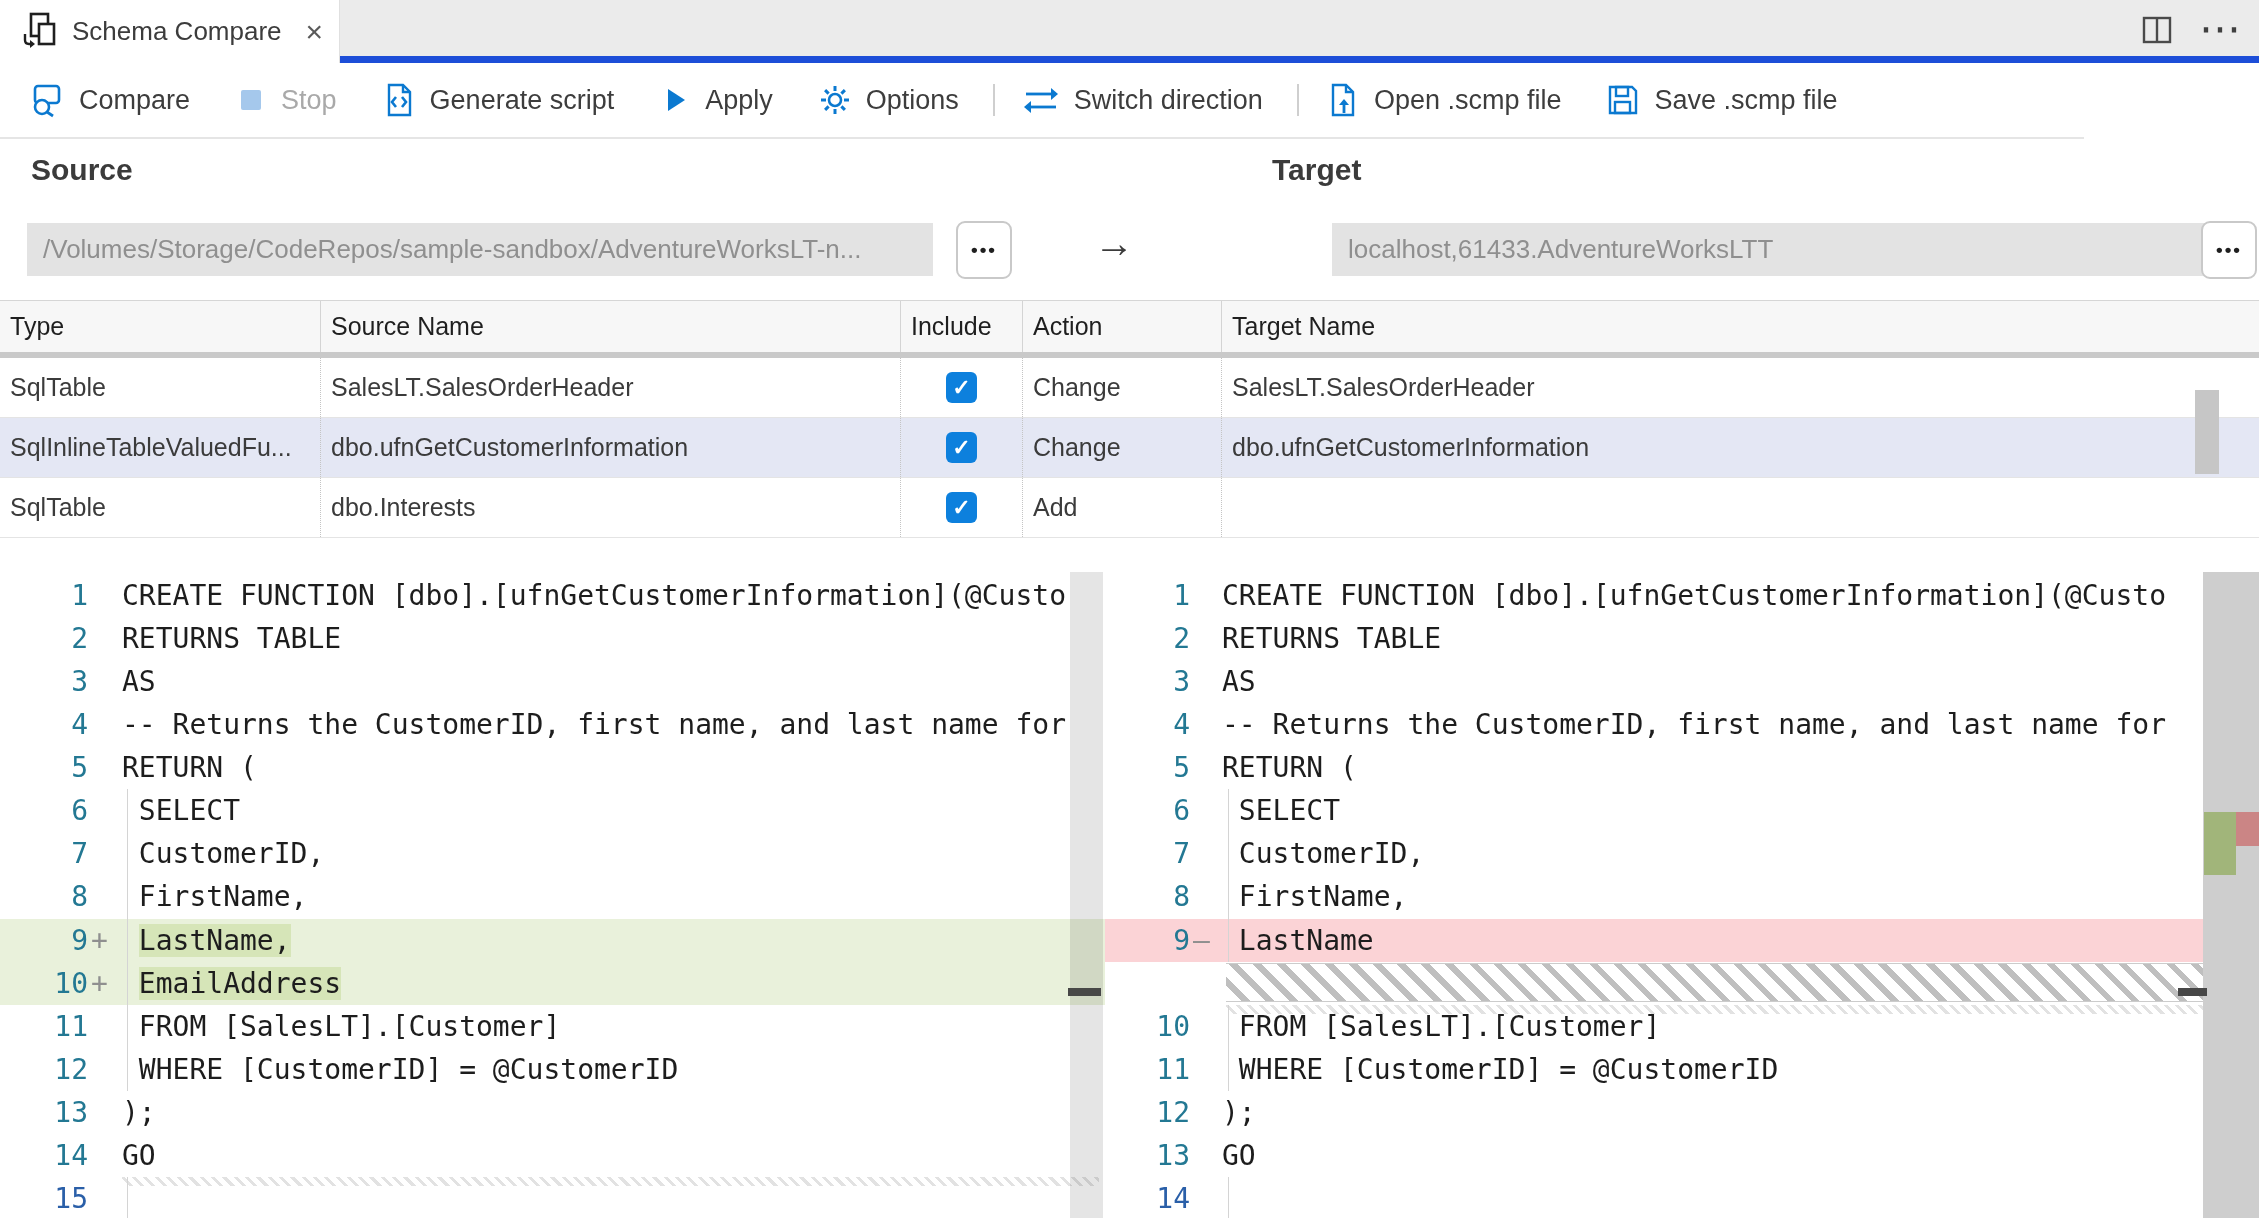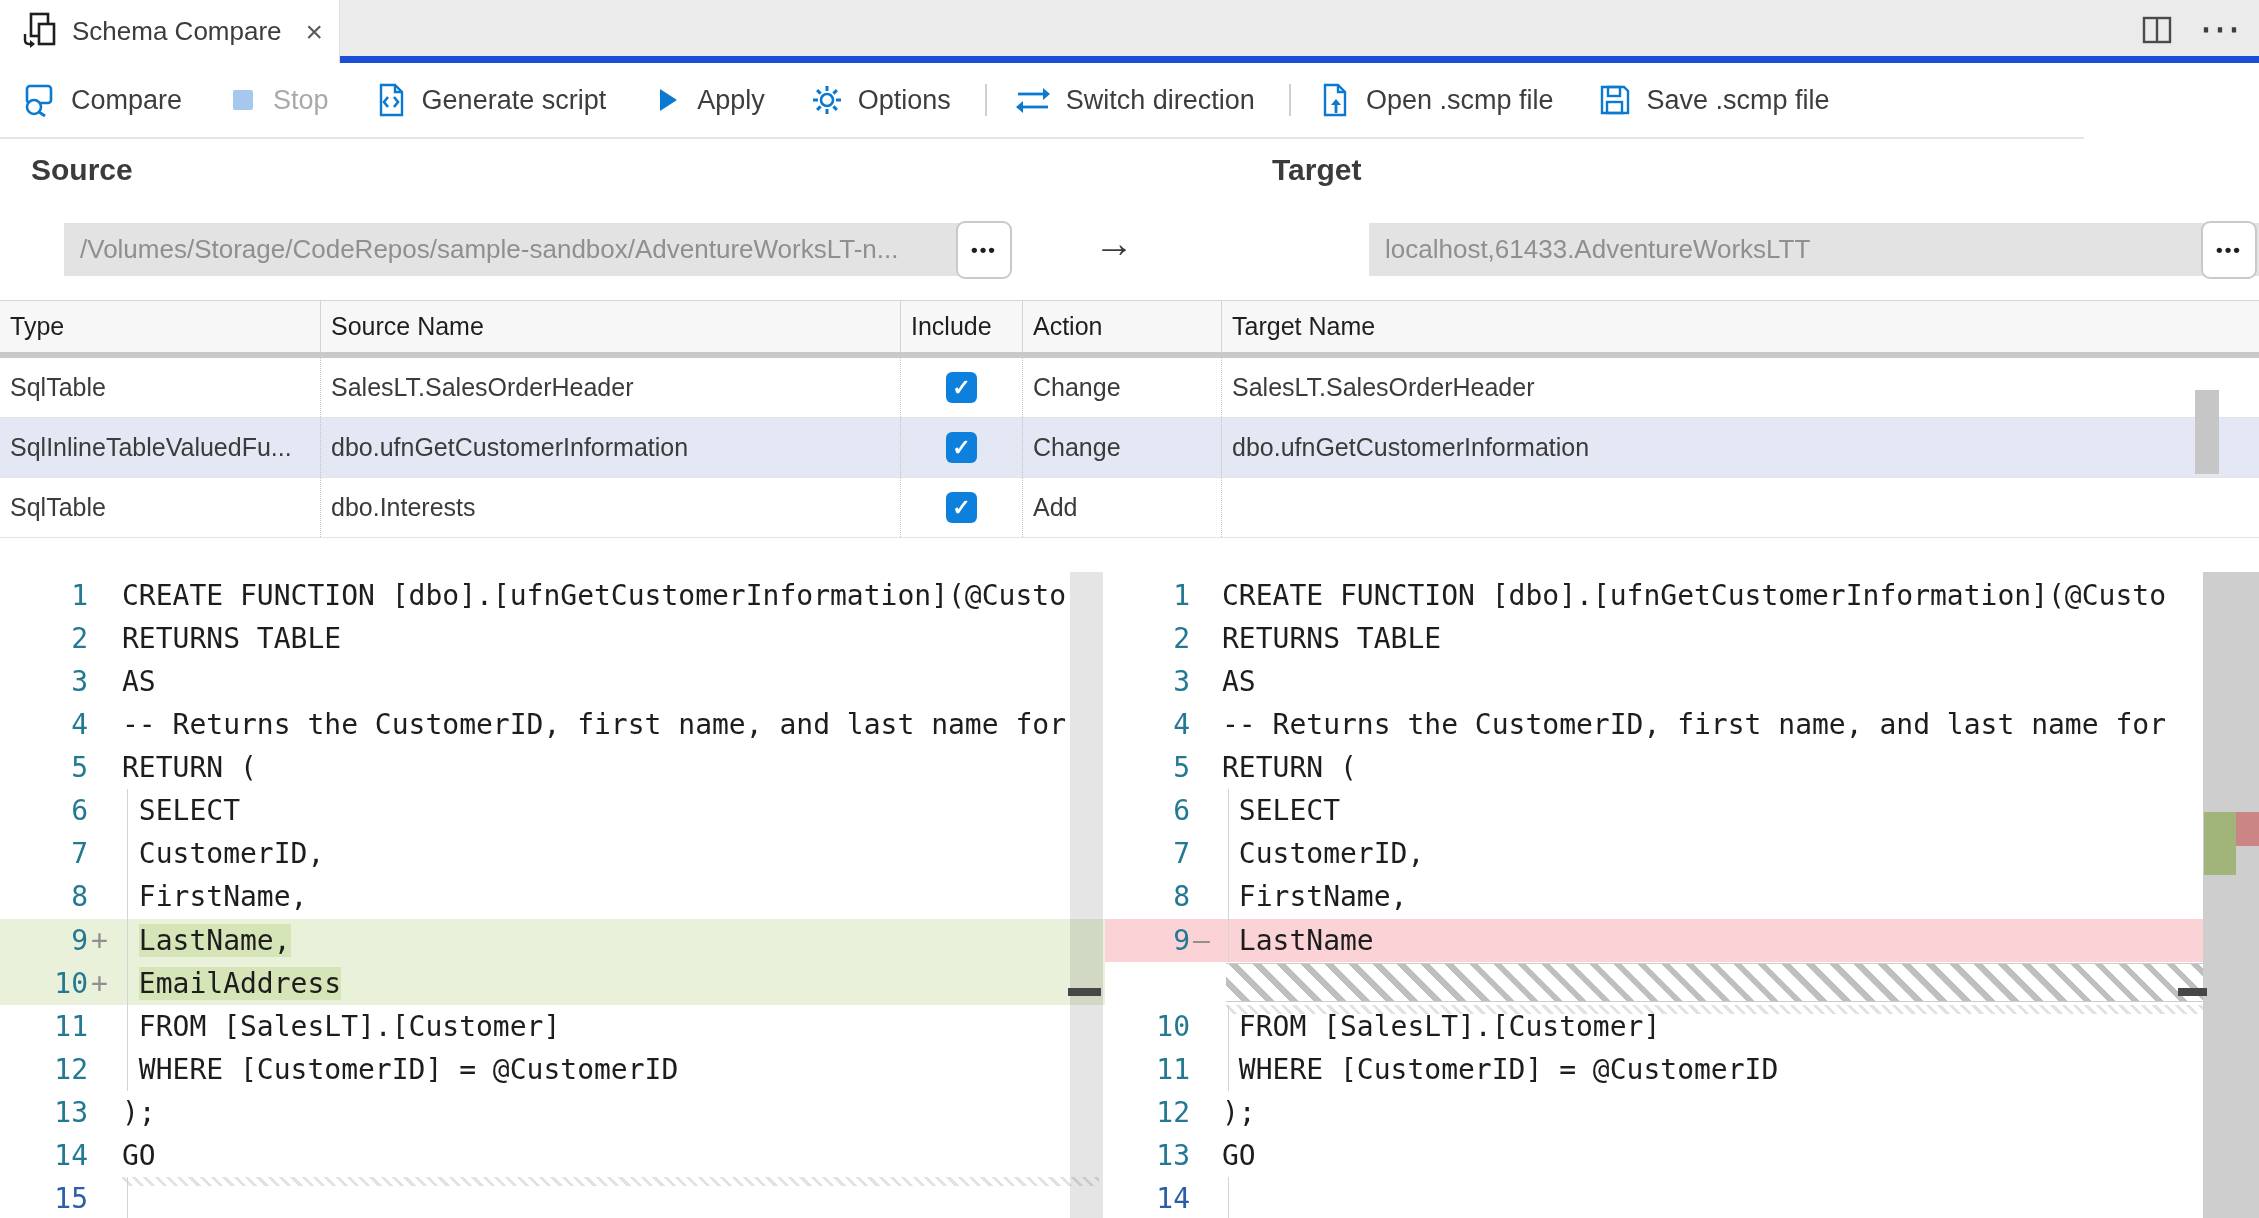--- a/index.html
+++ b/index.html
@@ -18,32 +18,32 @@
     border-bottom:7px solid #1d4ed8;}
   .tab{position:absolute;left:0;top:0;width:340px;height:63px;background:#fff;
     border-right:1px solid #e0e0e0;display:flex;align-items:center;padding:0 18px;gap:14px;}
   .tab .title{font-size:26px;color:#3c3c3c;white-space:nowrap;}
   .tab .close{margin-left:10px;font-size:30px;color:#5a5a5a;line-height:1;}
   .winicons{position:absolute;right:0;top:0;height:63px;display:flex;align-items:center;gap:26px;padding-right:16px;}
   .more{font-size:42px;color:#3f3f3f;line-height:0;margin-top:-6px;letter-spacing:2px;}
 
   
   .toolbar{position:absolute;left:0;top:63px;width:2084px;height:76px;background:#fff;
-    border-bottom:2px solid #e5e5e5;display:flex;align-items:center;padding-left:22px;}
+    border-bottom:2px solid #e5e5e5;display:flex;align-items:center;padding-left:30px;}
   .tbtn{display:flex;align-items:center;gap:13px;font-size:27px;color:var(--tbtx);
     margin-right:44px;white-space:nowrap;cursor:default;}
   .tbtn.disabled{color:var(--distx);}
   .tsep{width:2px;height:32px;background:#cfcfcf;margin:0 26px 0 -10px;}
   .tbtn svg{display:block;}
 
   
   .connections{position:absolute;left:0;top:139px;width:2259px;height:161px;background:#fff;}
   .conn-h{position:absolute;top:14px;font-size:30px;font-weight:700;color:#3b3b3b;}
   .conn-input{position:absolute;top:84px;height:53px;background:var(--inputbg);
-    font-size:26px;color:var(--inputtx);line-height:53px;padding:0 16px;white-space:nowrap;overflow:hidden;margin-left:37px;}
+    font-size:26px;color:var(--inputtx);line-height:53px;padding:0 16px;white-space:nowrap;overflow:hidden;}
   .dots-btn{position:absolute;top:82px;width:56px;height:58px;background:#fff;border:2px solid #c9c9c9;
     border-radius:9px;display:flex;align-items:center;justify-content:center;
     font-size:19px;font-weight:700;letter-spacing:2px;color:#1f1f1f;}
   .dir-arrow{position:absolute;left:1094px;top:82px;font-size:40px;color:#3b3b3b;}
 
   
   .dtable{position:absolute;left:0;top:300px;width:2259px;height:220px;background:#fff;}
   .thead{display:grid;grid-template-columns:320px 580px 122px 199px 1fr;height:58px;
     background:var(--headerbg);border-top:1px solid #d6d6d6;border-bottom:6px solid #c9c9c9;}
   .hcell{display:flex;align-items:center;padding-left:10px;font-size:25px;color:#1f1f1f;}

